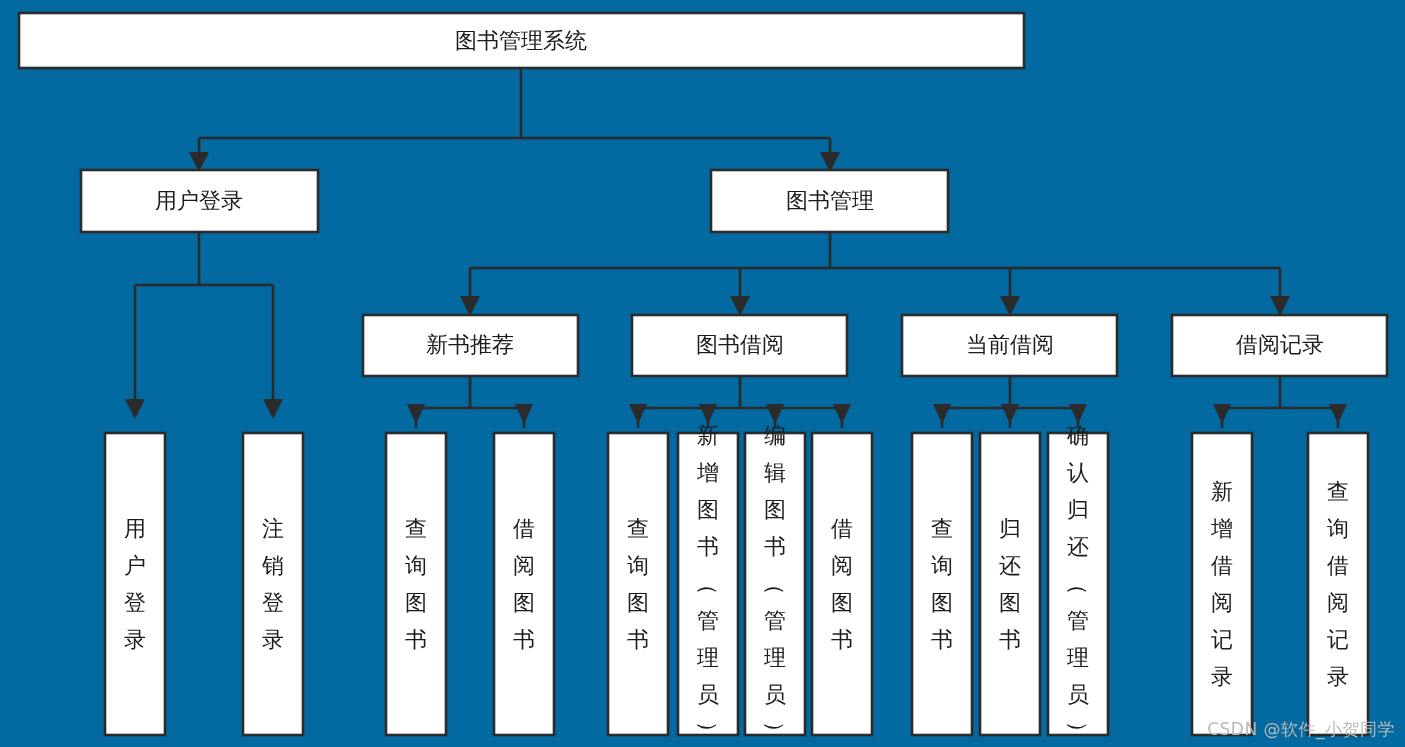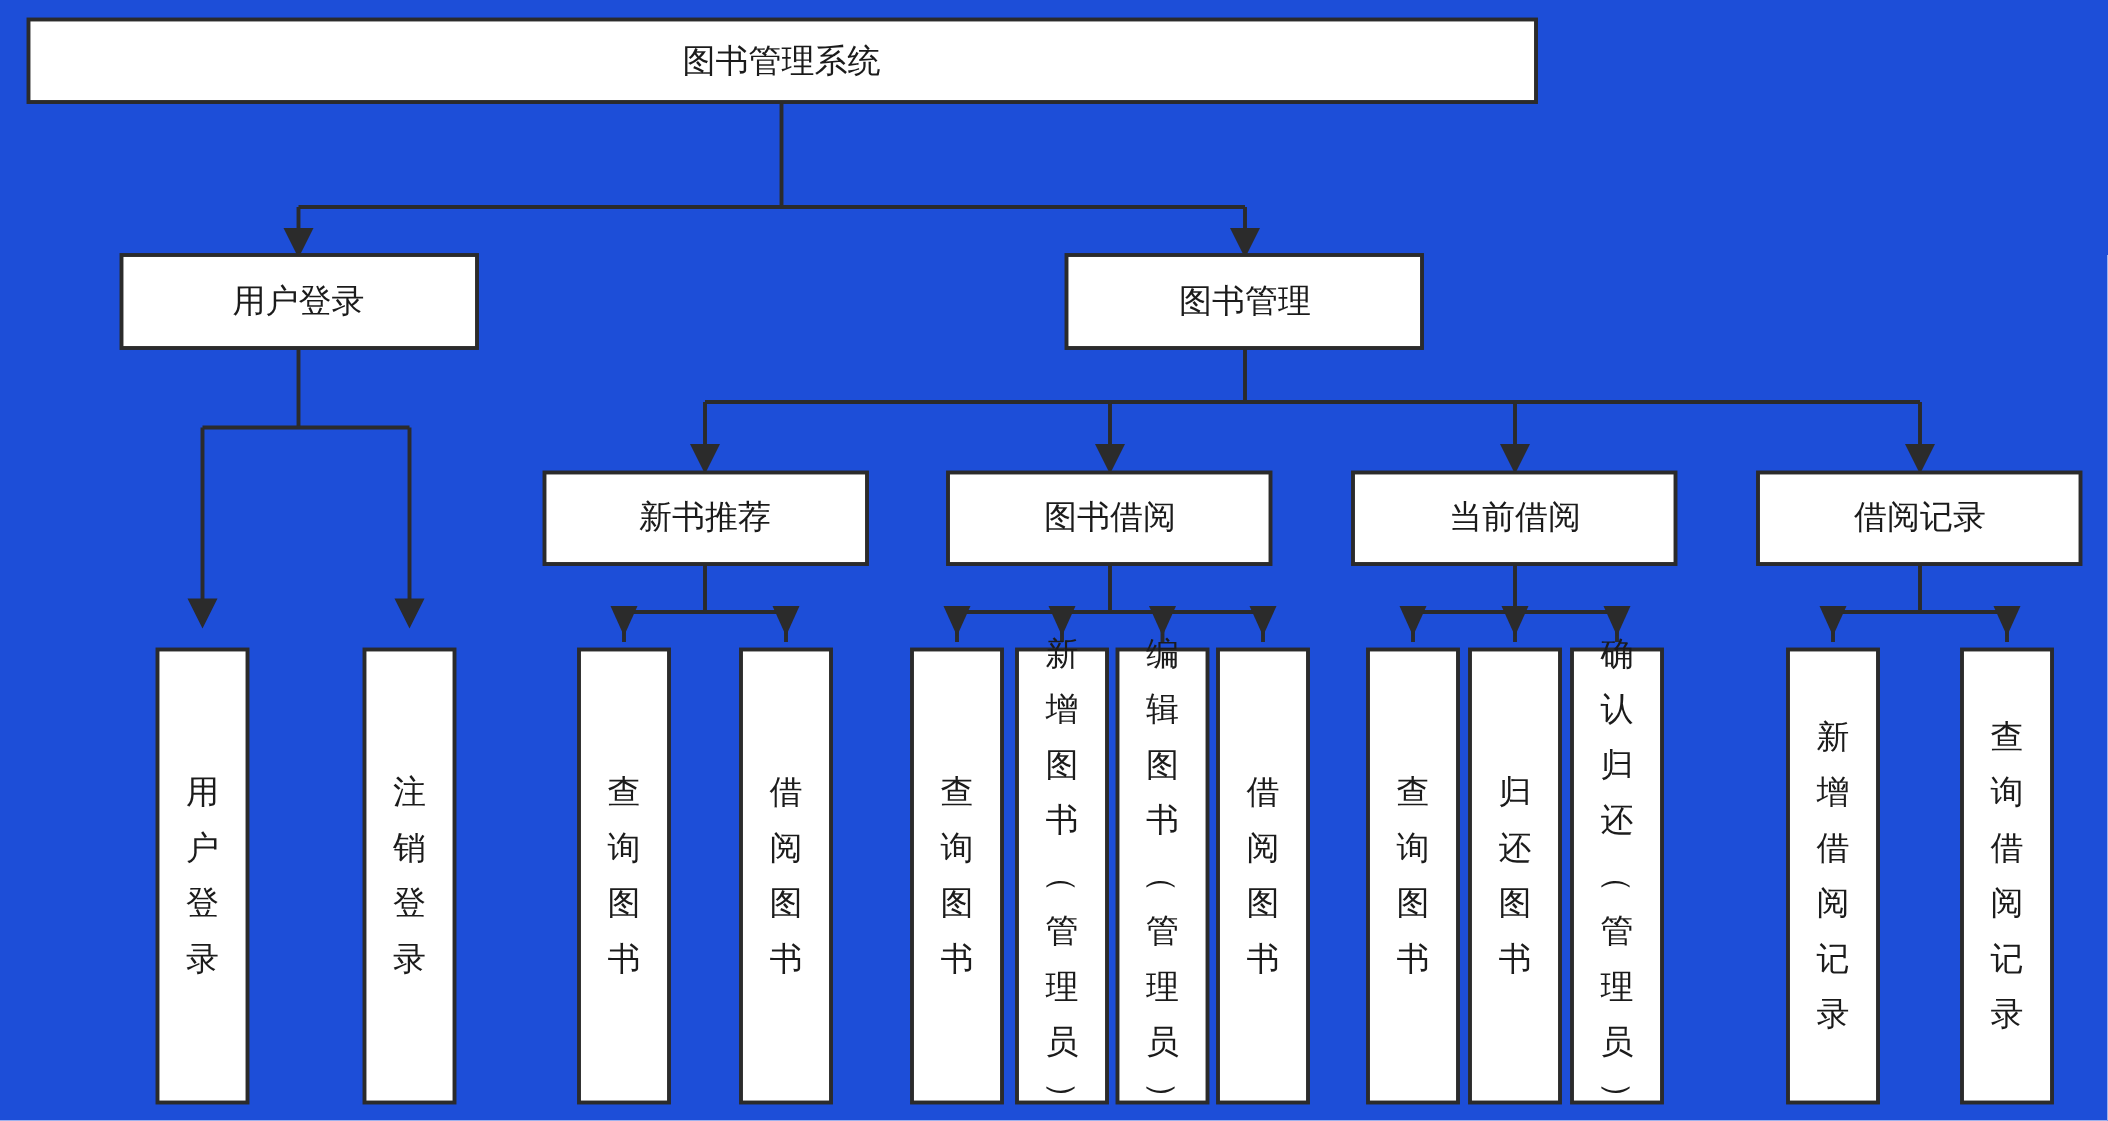--- a/index.html
+++ b/index.html
@@ -11,21 +11,21 @@
   body {
     width: 1405px;
     height: 747px;
     overflow: hidden;
     font-family: "DejaVu Sans", "Liberation Sans", sans-serif;
   }
   #diagram-root {
     position: relative;
     width: 1405px;
     height: 747px;
-    background: #1d4ed8;
+    background: #0369a1;
   }
   svg.diagram-canvas {
     position: absolute;
     left: 0;
     top: 0;
     width: 1405px;
     height: 747px;
     display: block;
   }
   .node-box {
@@ -318,13 +318,14 @@
             <text x="1338" y="535.5">询</text>
             <text x="1338" y="572.5">借</text>
             <text x="1338" y="609.5">阅</text>
             <text x="1338" y="646.5">记</text>
             <text x="1338" y="683.5">录</text>
           </g>
       </g>
     </g>
   </svg>
 
+  <div class="watermark">CSDN @软件_小贺同学</div>
 </div>
 
 </body></html>

